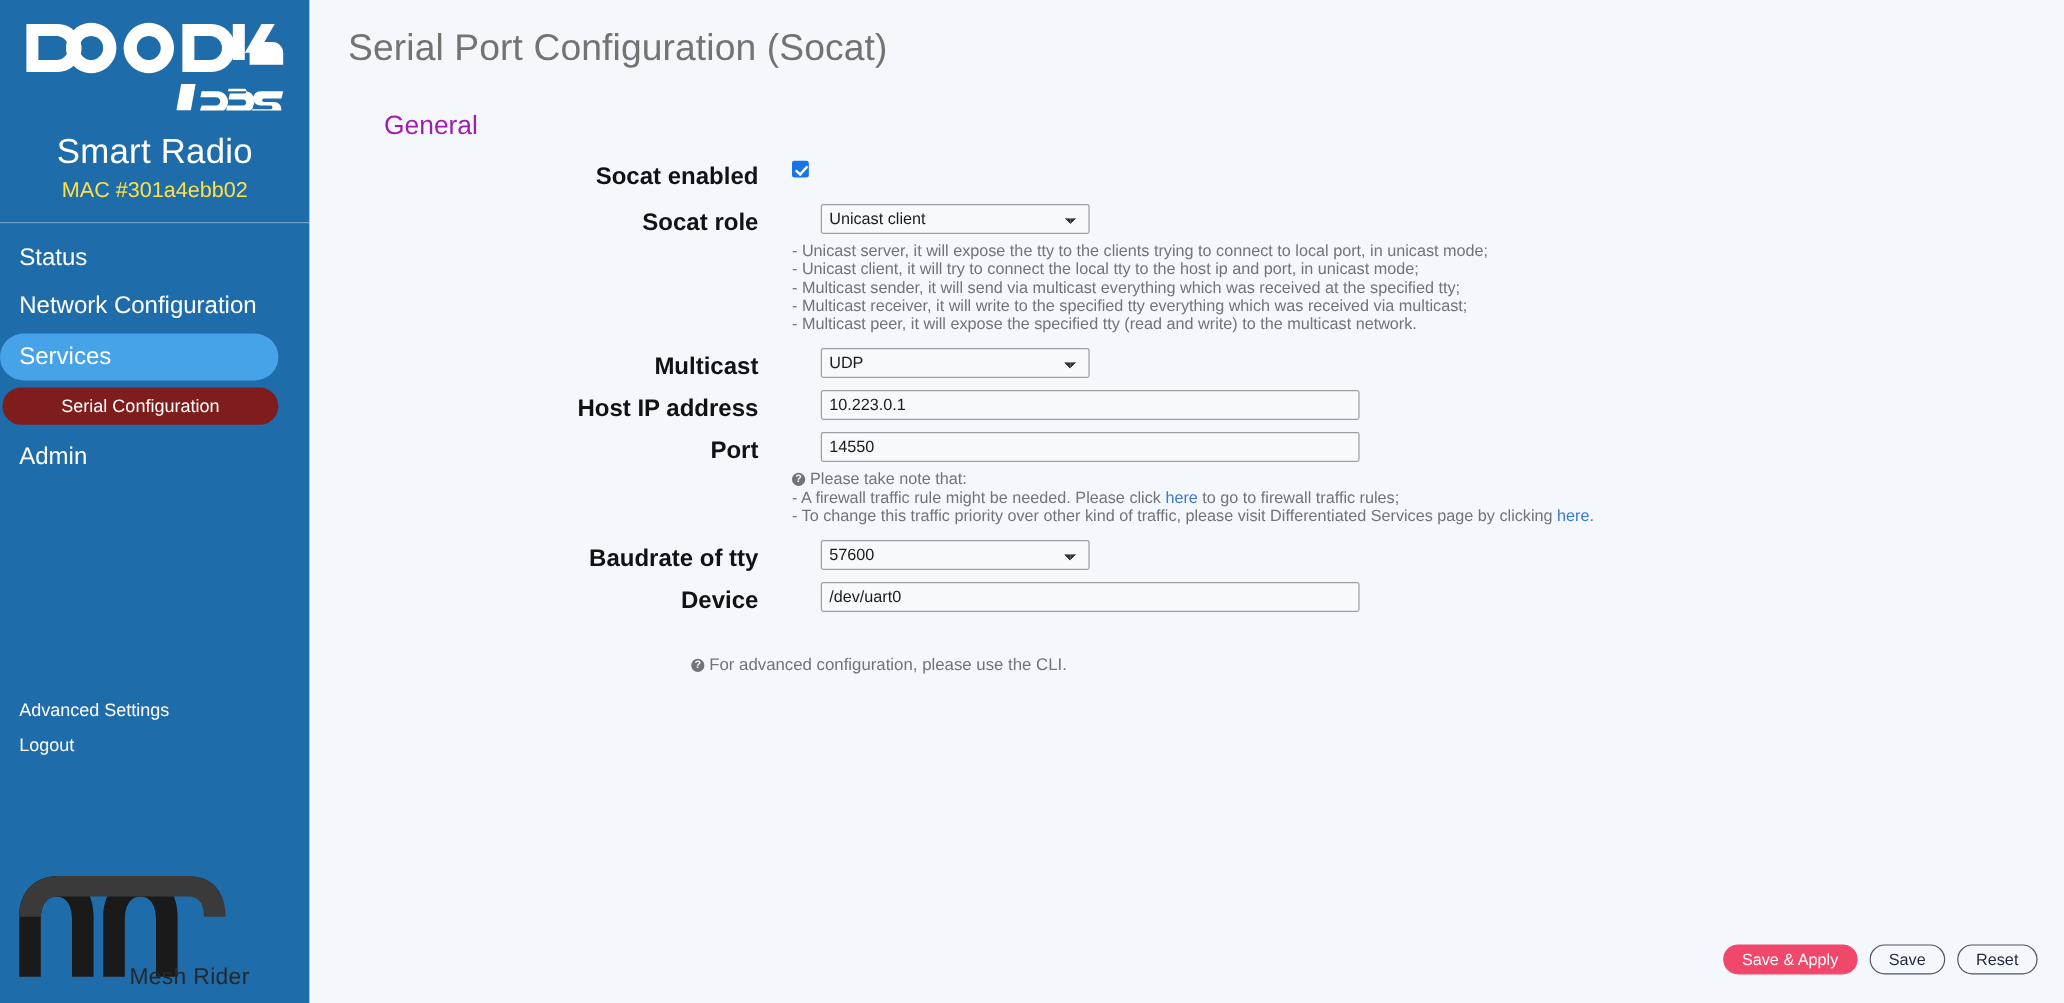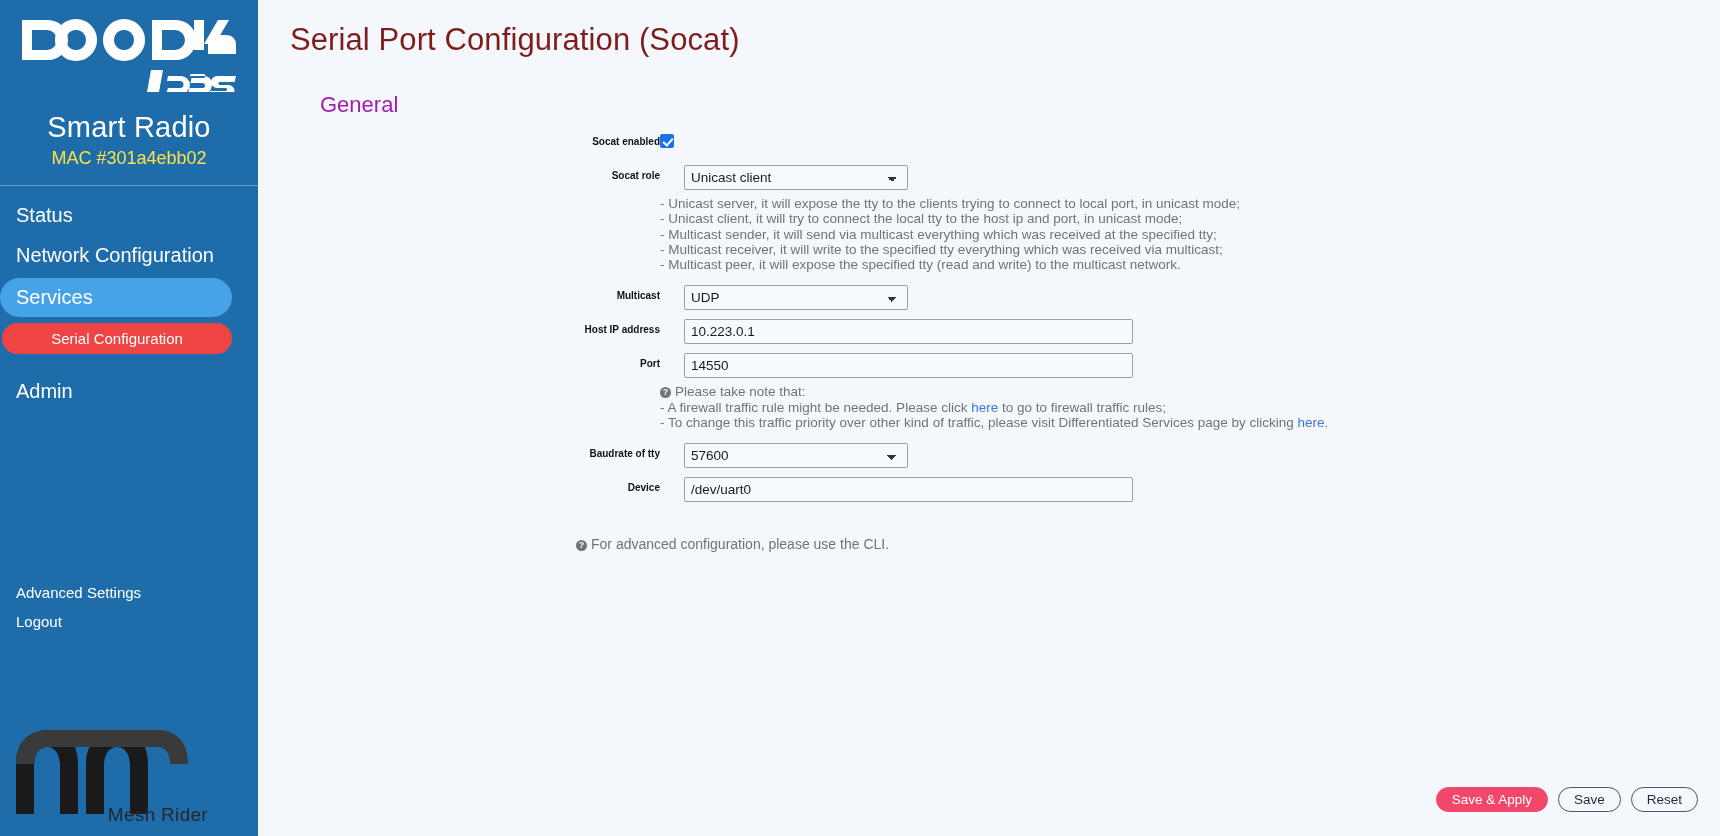--- a/index.html
+++ b/index.html
@@ -39,23 +39,23 @@
     cursor: pointer;
   }
   .nav-item.two-line { padding-top: 9px; padding-bottom: 9px; }
   .nav-item.active {
     background: #46a3e8;
     border-radius: 22px;
     margin: 2px 26px 2px 0;
     padding-left: 16px;
   }
   .nav-sub {
-    background: #ef4444;
+    background: #7f1d1d;
     border-radius: 20px;
-    margin: 6px 26px 18px 2px;
+    margin: 6px 26px 8px 2px;
     padding: 7px 0;
     text-align: center;
     color: #ffffff; font-size: 15px;
     cursor: pointer;
   }
   .nav-bottom {
     position: absolute; left: 0; top: 578px; width: 100%;
   }
   .nav-bottom .small-link {
     color: #ffffff; font-size: 15px; padding: 6px 0 6px 16px; cursor: pointer;
@@ -69,36 +69,36 @@
     color: #23282c; font-size: 19px; letter-spacing: .3px;
     margin-top: -14px; padding-right: 22px; text-align: right;
   }
 
   
   .main {
     flex: 1; position: relative; height: 836px;
     background: #f4f8fd;
   }
   .page-title {
-    font-size: 31px; font-weight: 400; color: #7f1d1d;
+    font-size: 31px; font-weight: 400; color: #737373;
     padding: 22px 0 0 32px; letter-spacing: .1px;
   }
   .section-title {
     font-size: 22px; color: #a21caf; font-weight: 400;
     padding: 34px 0 0 62px;
   }
   .form { padding-top: 16px; }
   .row {
     display: flex; align-items: flex-start;
     margin-bottom: 0;
   }
   .row-label {
     width: 402px; min-width: 402px;
-    text-align: right; 
-    font-size: 10px; font-weight: bold; color: #101216;
+    text-align: right; padding-right: 28px;
+    font-size: 20px; font-weight: bold; color: #101216;
     line-height: 1;
   }
   .row-field { flex: 1; }
 
   .chk-row .row-label { padding-top: 3px; }
   .chk {
     width: 14px; height: 14px;
     background: #1a73e8; border: 1px solid #1a73e8;
     border-radius: 2px; position: relative; display: inline-block;
     cursor: pointer;

